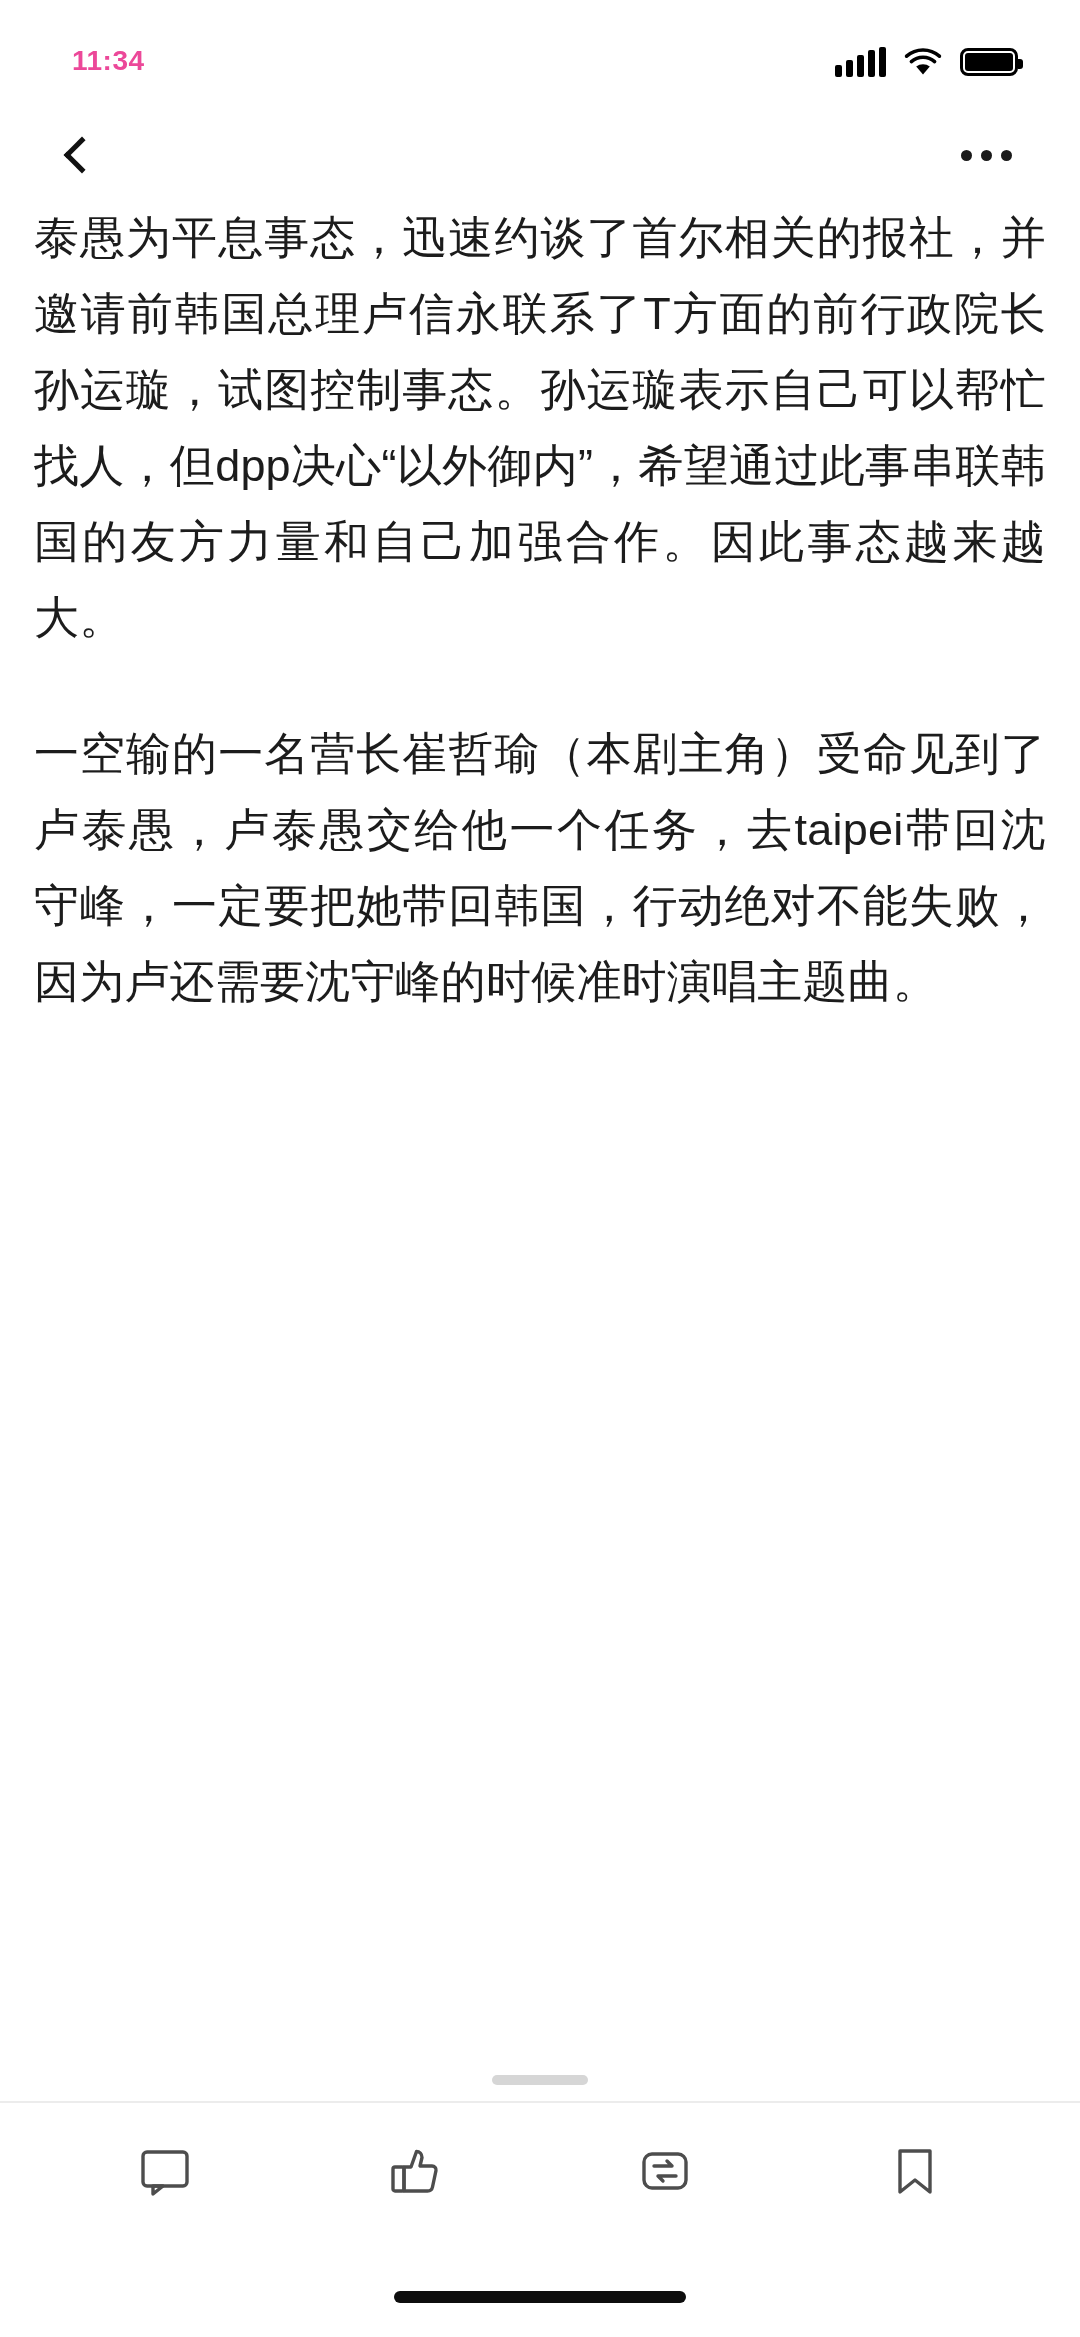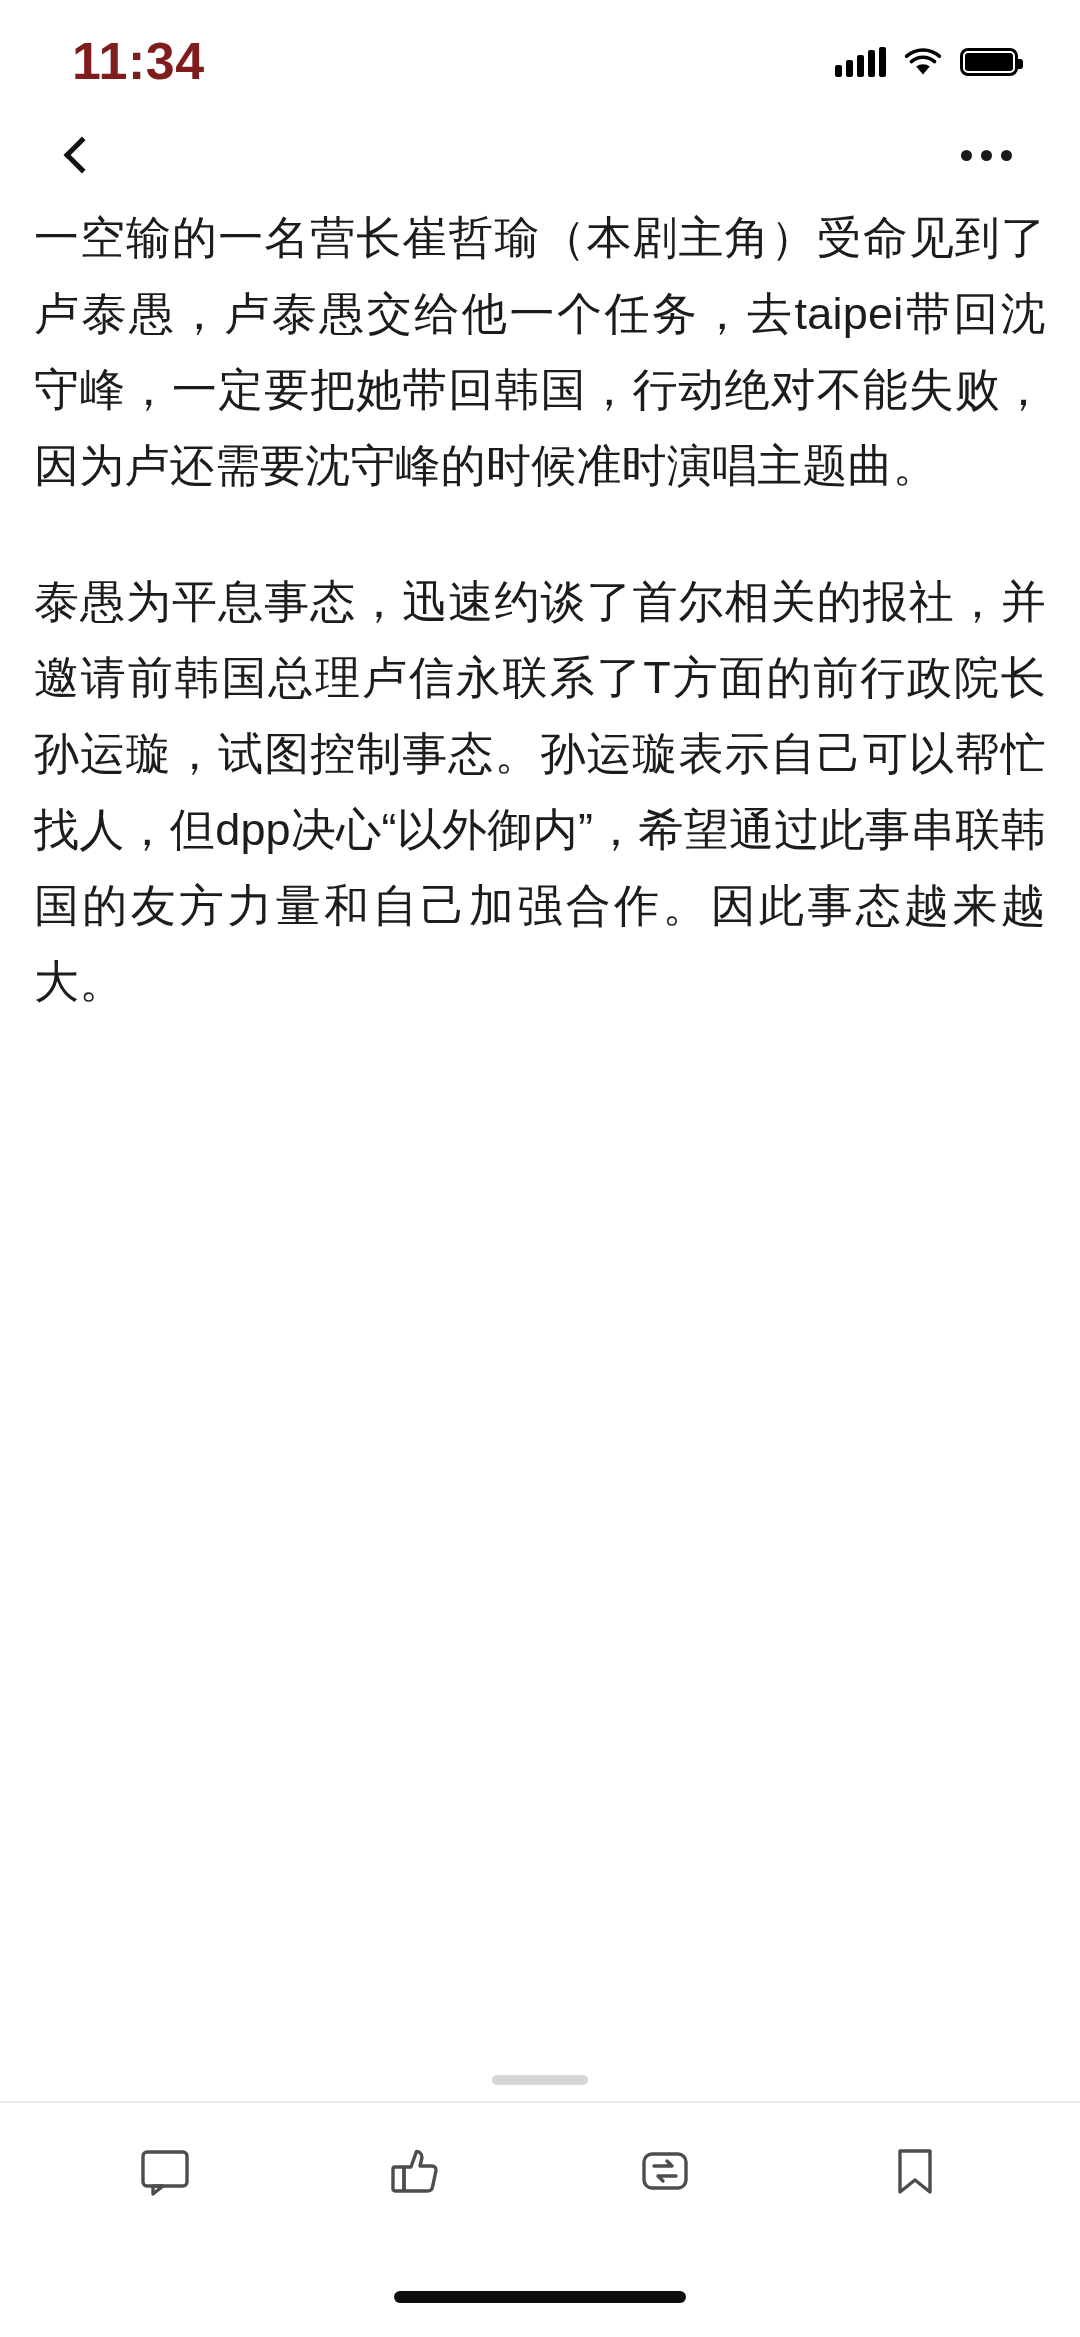--- a/index.html
+++ b/index.html
@@ -22,24 +22,24 @@
     position: absolute;
     top: 0; left: 0;
     width: 1080px;
     height: 110px;
     display: flex;
     align-items: center;
     justify-content: space-between;
     padding: 0 62px 0 72px;
   }
   .status-time {
-    font-size: 52px;
+    font-size: 28px;
     font-weight: 700;
     letter-spacing: 0.5px;
-    color: #7f1d1d;
+    color: #ec4899;
     line-height: 1;
     padding-top: 12px;
   }
   .status-right {
     display: flex;
     align-items: center;
     gap: 18px;
     padding-top: 14px;
   }
   .signal-bars {
@@ -220,22 +220,22 @@
     <div class="back-chevron"></div>
   </div>
   <div class="more-btn">
     <span></span>
     <span></span>
     <span></span>
   </div>
 </div>
 
 <div class="article">
+  <p class="paragraph">泰愚为平息事态，迅速约谈了首尔相关的报社，并邀请前韩国总理卢信永联系了T方面的前行政院长孙运璇，试图控制事态。孙运璇表示自己可以帮忙找人，但dpp决心“以外御内”，希望通过此事串联韩国的友方力量和自己加强合作。因此事态越来越大。</p>
   <p class="paragraph">一空输的一名营长崔哲瑜（本剧主角）受命见到了卢泰愚，卢泰愚交给他一个任务，去taipei带回沈守峰，一定要把她带回韩国，行动绝对不能失败，因为卢还需要沈守峰的时候准时演唱主题曲。</p>
-  <p class="paragraph">泰愚为平息事态，迅速约谈了首尔相关的报社，并邀请前韩国总理卢信永联系了T方面的前行政院长孙运璇，试图控制事态。孙运璇表示自己可以帮忙找人，但dpp决心“以外御内”，希望通过此事串联韩国的友方力量和自己加强合作。因此事态越来越大。</p>
 </div>
 
 <div class="grabber"></div>
 
 <div class="action-bar">
   <div class="action-btn">
     <svg width="54" height="54" viewBox="0 0 54 54">
       <rect x="5" y="8" width="44" height="34" rx="4" ry="4" fill="none" stroke="#4d4d4d" stroke-width="3.4"></rect>
       <path d="M15 42 L15 50 L25 42 Z" fill="none" stroke="#4d4d4d" stroke-width="3.4" stroke-linejoin="round"></path>
     </svg>

